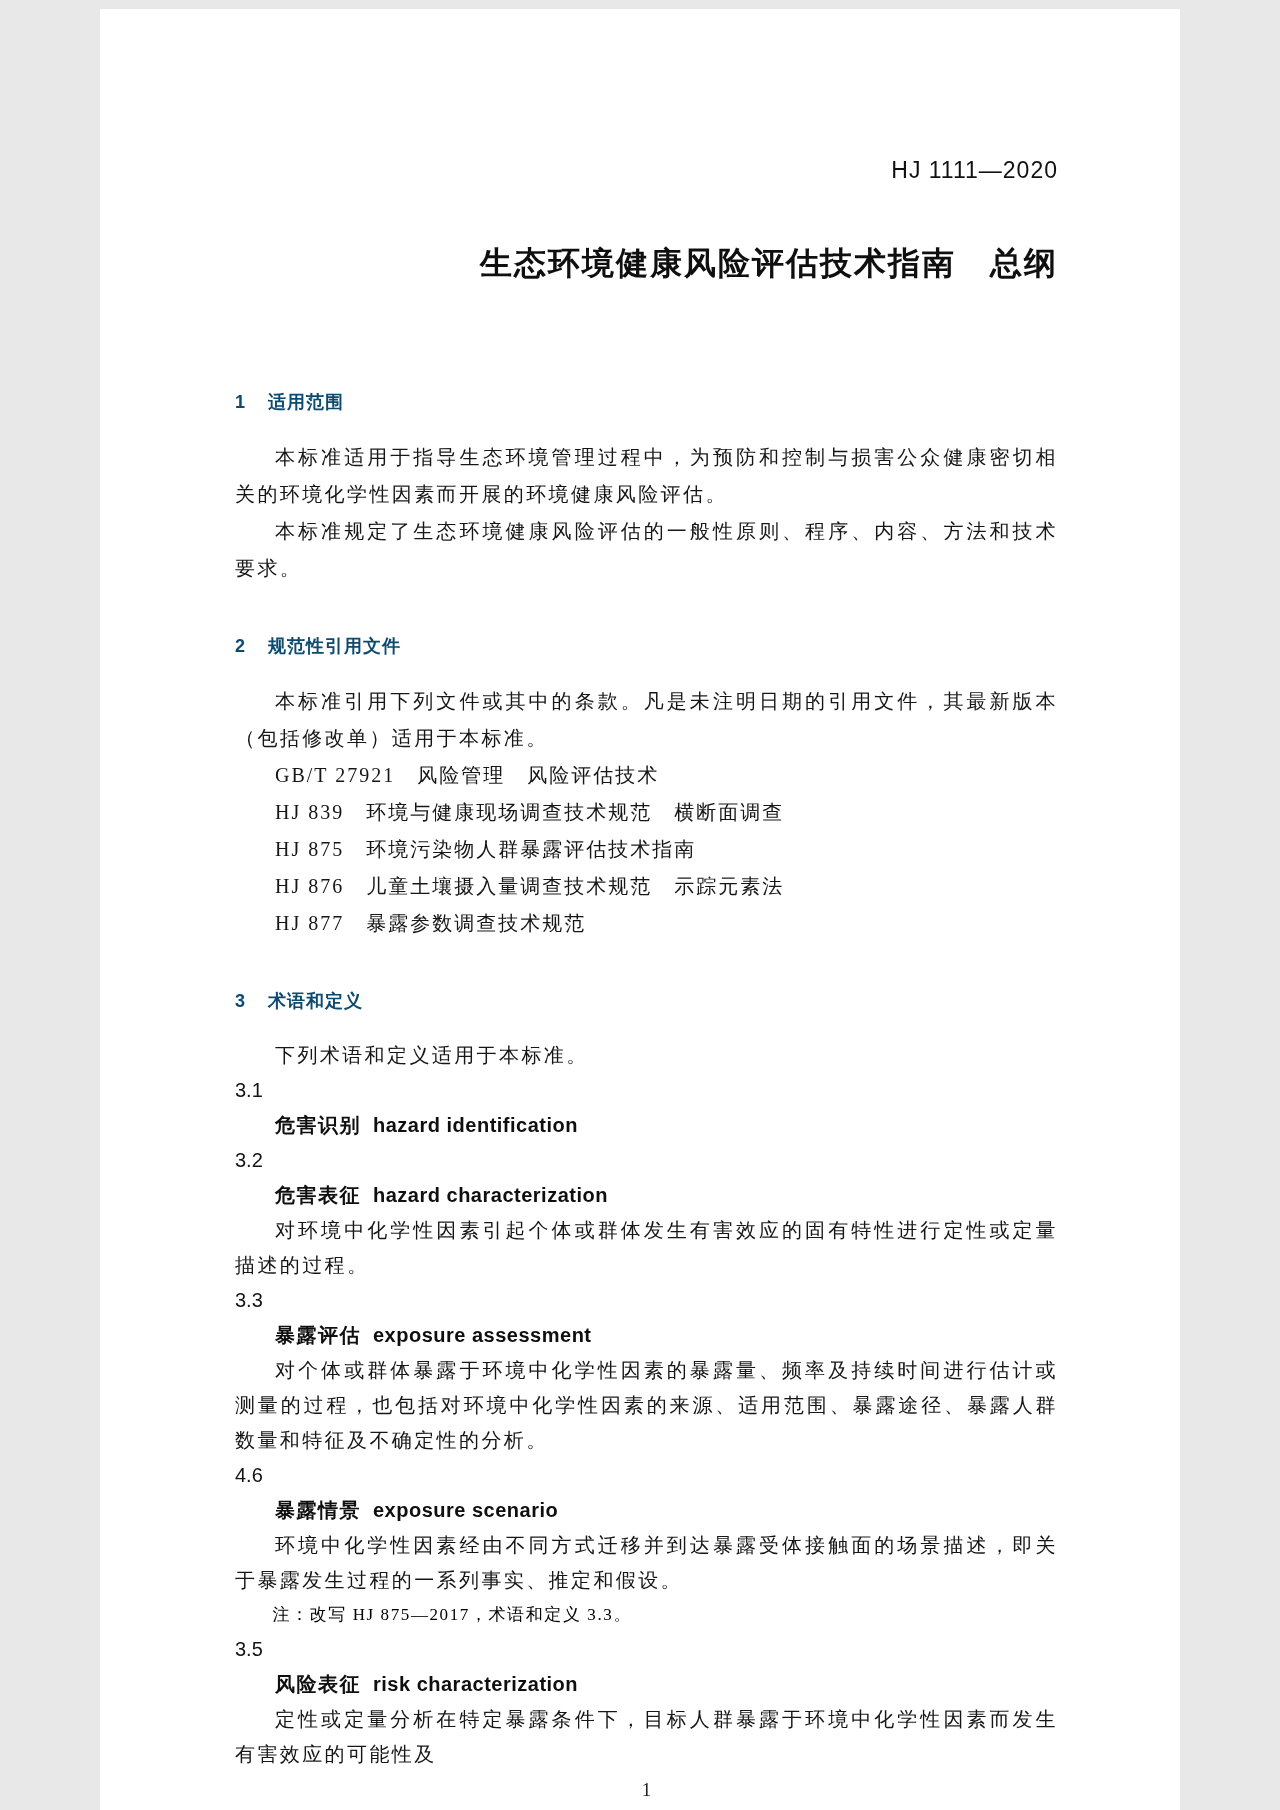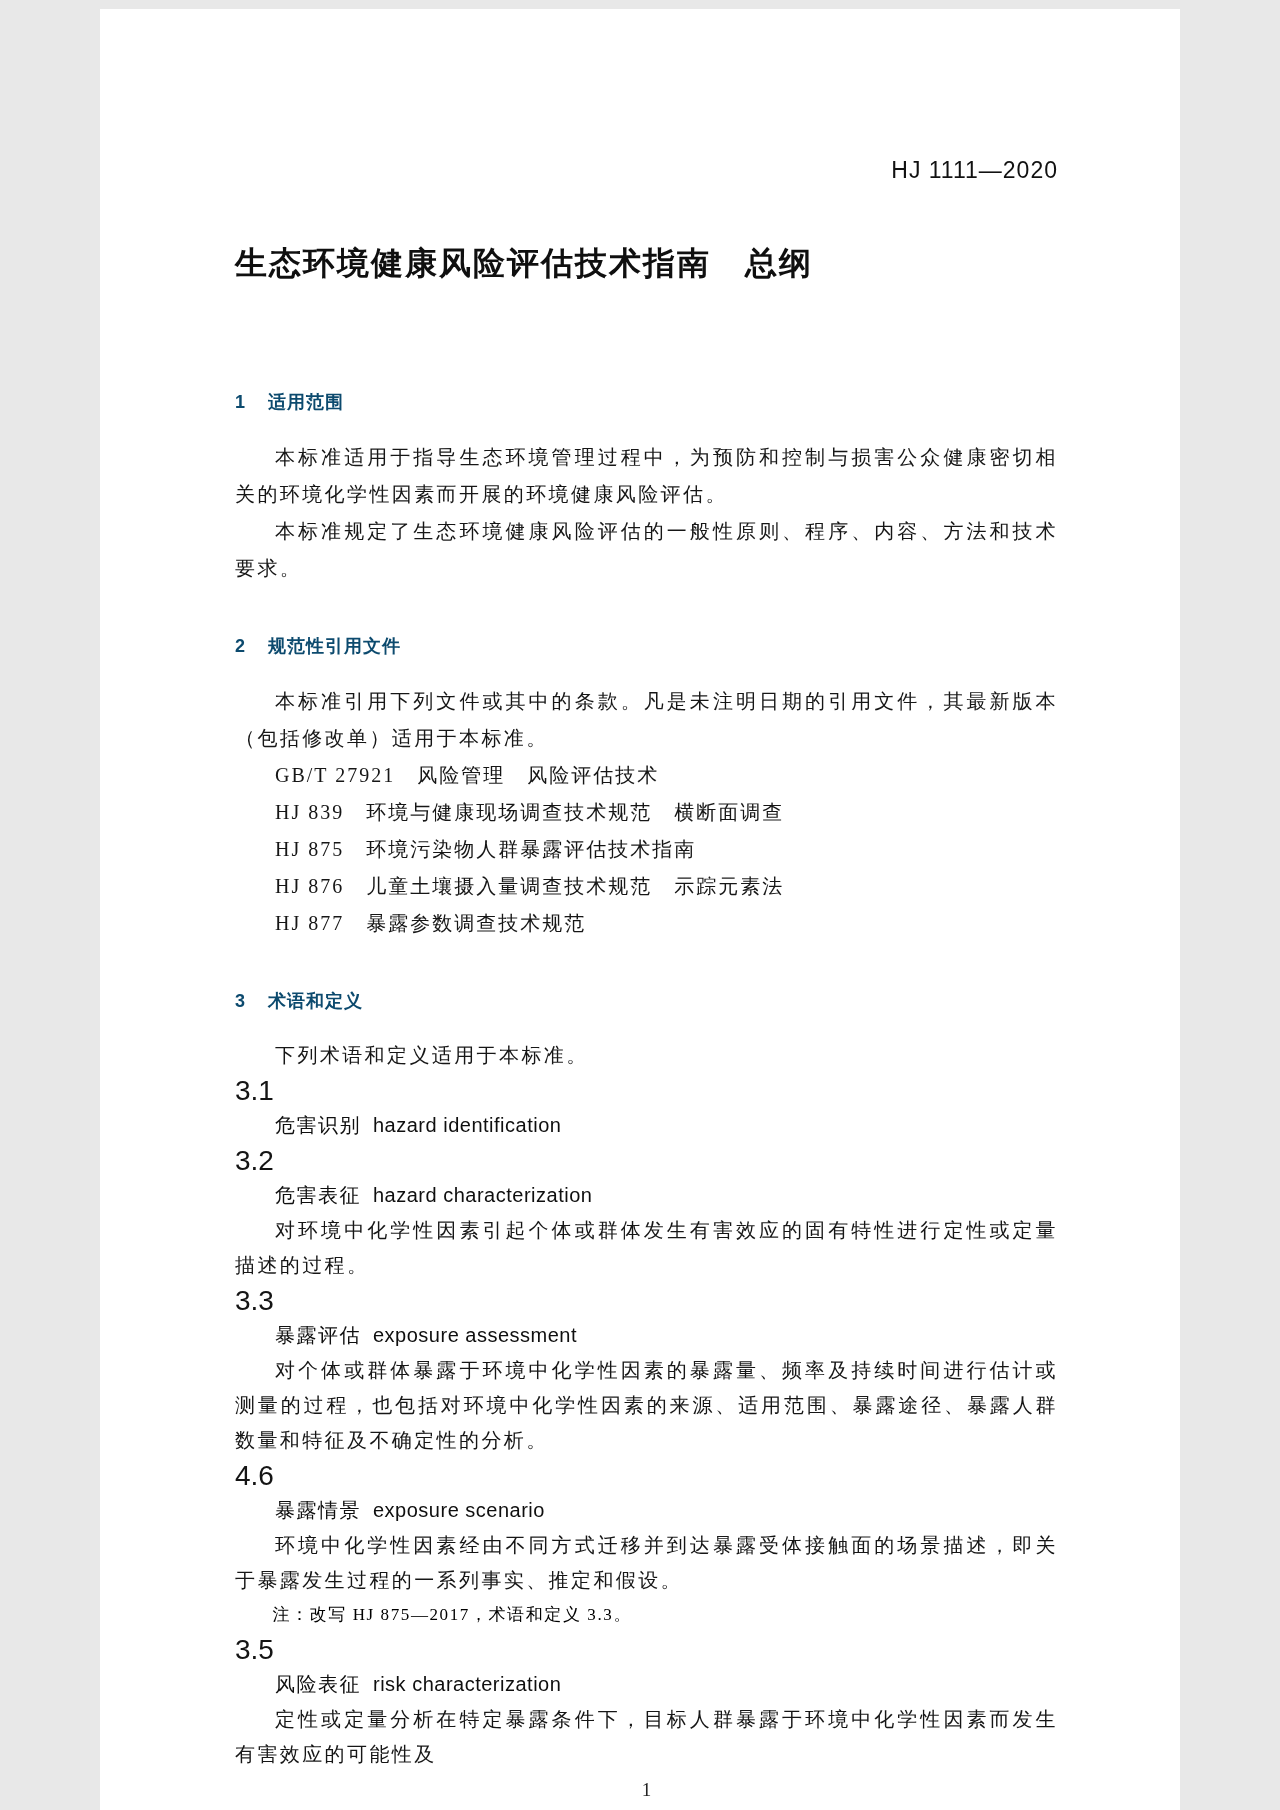--- a/index.html
+++ b/index.html
@@ -22,21 +22,21 @@
     text-align: right;
     font-family: "Liberation Sans", "DejaVu Sans", sans-serif;
     font-size: 23px;
     letter-spacing: 1px;
     line-height: 26px;
     color: #111;
   }
   
   .doc-title {
     margin-top: 56px;
-    text-align: left;
+    text-align: right;
     font-family: "Liberation Sans", "DejaVu Sans", sans-serif;
     font-weight: bold;
     font-size: 32px;
     letter-spacing: 2px;
     line-height: 48px;
     color: #0f0f0f;
   }
   
   .sec-heading {
     font-family: "Liberation Sans", "DejaVu Sans", sans-serif;
@@ -65,27 +65,27 @@
     font-family: "Liberation Serif", "DejaVu Serif", serif;
     font-size: 20px;
     letter-spacing: 2px;
     line-height: 37px;
     padding-left: 2em;
     color: #161616;
   }
   
   .term-num {
     font-family: "Liberation Sans", "DejaVu Sans", sans-serif;
-    font-size: 28px;
+    font-size: 20px;
     line-height: 35px;
     color: #141414;
   }
   .term-name {
     font-family: "Liberation Sans", "DejaVu Sans", sans-serif;
-    font-weight: normal;
+    font-weight: bold;
     font-size: 20px;
     letter-spacing: 1.5px;
     line-height: 35px;
     padding-left: 2em;
     color: #0f0f0f;
   }
   .term-en { margin-left: 12px; letter-spacing: 0.5px; }
   .note {
     font-family: "Liberation Serif", "DejaVu Serif", serif;
     font-size: 17px;

